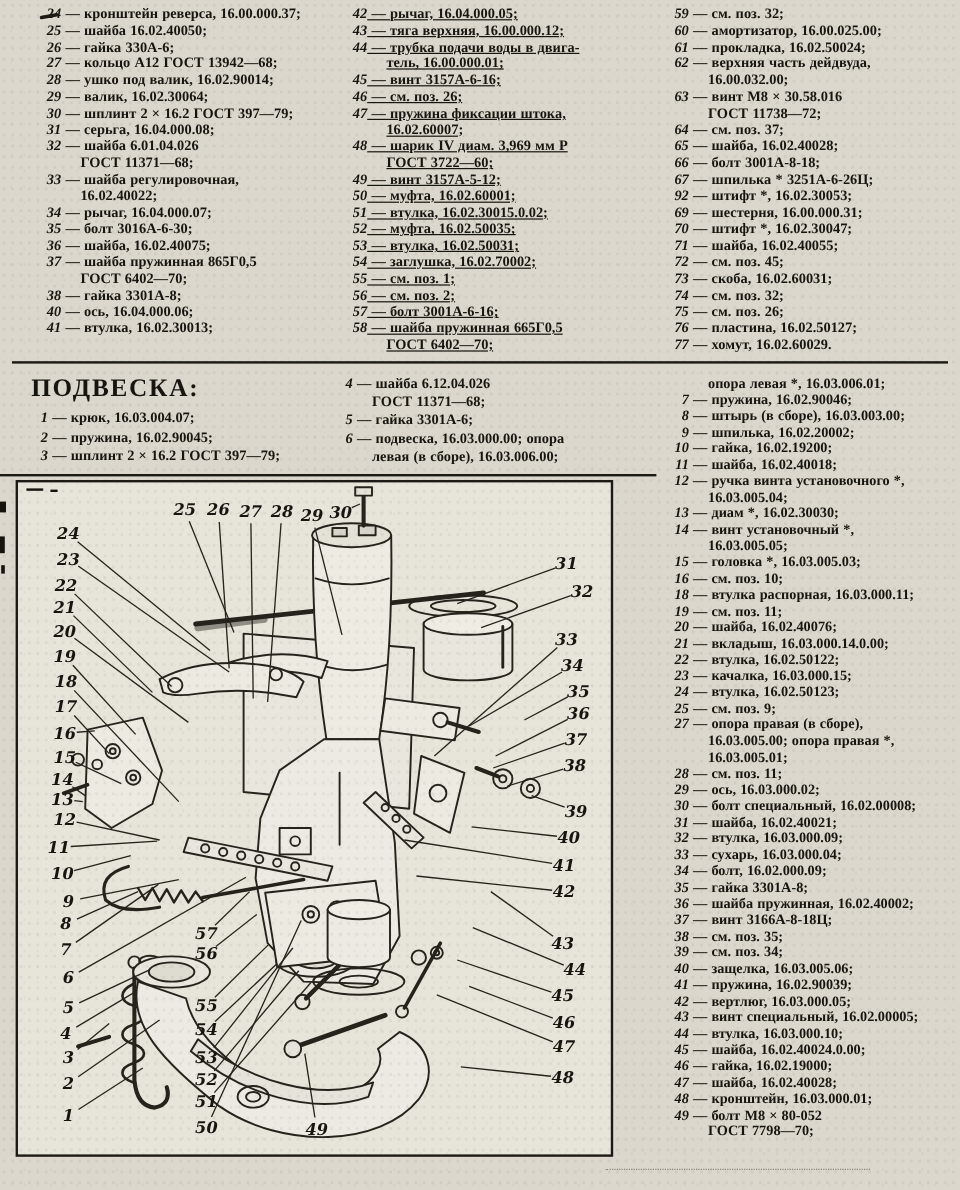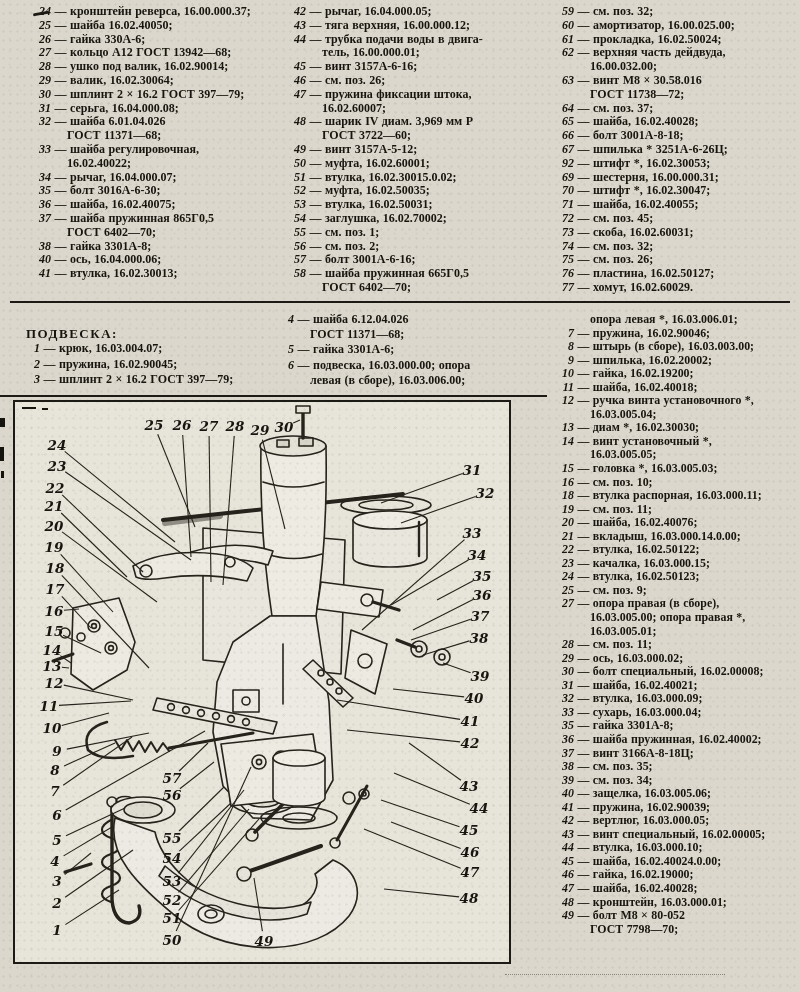--- a/index.html
+++ b/index.html
@@ -8,26 +8,26 @@
   .page::after{content:"";position:absolute;inset:0;pointer-events:none;opacity:.55;
         background-image:radial-gradient(rgba(45,42,32,.10) 1px,transparent 1.3px),
                          radial-gradient(rgba(45,42,32,.07) 1px,transparent 1.2px);
         background-size:7px 9px,11px 13px;background-position:0 0,4px 6px;}
   .plist{position:absolute;font-size:12px;line-height:13.8px;font-weight:600;word-spacing:.5px;}
   .plist .row{padding-left:38px;text-indent:-38px;text-align:justify;white-space:pre-line;}
   .plist .row.cont{text-indent:0;}
   .plist .n{display:inline-block;width:22px;text-align:right;font-style:italic;font-weight:700;text-indent:0;}
   .plist .dash{white-space:pre;}
   #top-col1{left:29px;top:5px;width:258px;}
-  #top-col2{left:284px;top:5px;width:258px;}
+  #top-col2{left:284px;top:5px;width:258px;text-decoration:underline;}
   #top-col3{left:552px;top:5px;width:246px;}
   .rule{position:absolute;background:#1c1a14;height:2.4px;}
   .rule-a{left:10px;top:301px;width:780px;}
   .rule-b{left:0px;top:395px;width:547px;}
-  #susp-heading{position:absolute;left:26px;top:326px;font-size:13px;font-weight:700;letter-spacing:1.5px;}
+  #susp-heading{position:absolute;left:26px;top:311px;font-size:21px;font-weight:700;letter-spacing:1.5px;}
   #s-col1{left:18px;top:341px;width:252px;line-height:15.5px;}
   #s-col2{left:272px;top:312px;width:256px;line-height:15.2px;}
   #s-col3{left:552px;top:313px;width:246px;font-size:11.9px;line-height:13.55px;}
   .dframe{position:absolute;left:13px;top:400px;width:494px;height:560px;
           border:2.6px solid #1c1a14;background:#e7e4da;}
   .dframe svg{display:block;width:100%;height:100%;}
   #callout-layer line{stroke:#26231c;stroke-width:1.1px;}
   #callout-layer text{font-family:"DejaVu Serif","Liberation Serif",serif;font-style:italic;
           font-weight:700;font-size:13.5px;fill:#17150f;text-anchor:middle;}
   .scribble{position:absolute;left:33px;top:12px;width:16px;height:3px;background:#1c1a14;
@@ -154,20 +154,21 @@
       <div class="row"><span class="n">25</span><span class="dash"> — </span><span class="t">см. поз. 9;</span></div>
       <div class="row"><span class="n">27</span><span class="dash"> — </span><span class="t">опора правая (в сборе),
 16.03.005.00; опора правая *,
 16.03.005.01;</span></div>
       <div class="row"><span class="n">28</span><span class="dash"> — </span><span class="t">см. поз. 11;</span></div>
       <div class="row"><span class="n">29</span><span class="dash"> — </span><span class="t">ось, 16.03.000.02;</span></div>
       <div class="row"><span class="n">30</span><span class="dash"> — </span><span class="t">болт специальный, 16.02.00008;</span></div>
       <div class="row"><span class="n">31</span><span class="dash"> — </span><span class="t">шайба, 16.02.40021;</span></div>
       <div class="row"><span class="n">32</span><span class="dash"> — </span><span class="t">втулка, 16.03.000.09;</span></div>
       <div class="row"><span class="n">33</span><span class="dash"> — </span><span class="t">сухарь, 16.03.000.04;</span></div>
+      <div class="row"><span class="n">34</span><span class="dash"> — </span><span class="t">болт, 16.02.000.09;</span></div>
       <div class="row"><span class="n">35</span><span class="dash"> — </span><span class="t">гайка 3301А-8;</span></div>
       <div class="row"><span class="n">36</span><span class="dash"> — </span><span class="t">шайба пружинная, 16.02.40002;</span></div>
       <div class="row"><span class="n">37</span><span class="dash"> — </span><span class="t">винт 3166А-8-18Ц;</span></div>
       <div class="row"><span class="n">38</span><span class="dash"> — </span><span class="t">см. поз. 35;</span></div>
       <div class="row"><span class="n">39</span><span class="dash"> — </span><span class="t">см. поз. 34;</span></div>
       <div class="row"><span class="n">40</span><span class="dash"> — </span><span class="t">защелка, 16.03.005.06;</span></div>
       <div class="row"><span class="n">41</span><span class="dash"> — </span><span class="t">пружина, 16.02.90039;</span></div>
       <div class="row"><span class="n">42</span><span class="dash"> — </span><span class="t">вертлюг, 16.03.000.05;</span></div>
       <div class="row"><span class="n">43</span><span class="dash"> — </span><span class="t">винт специальный, 16.02.00005;</span></div>
       <div class="row"><span class="n">44</span><span class="dash"> — </span><span class="t">втулка, 16.03.000.10;</span></div>

